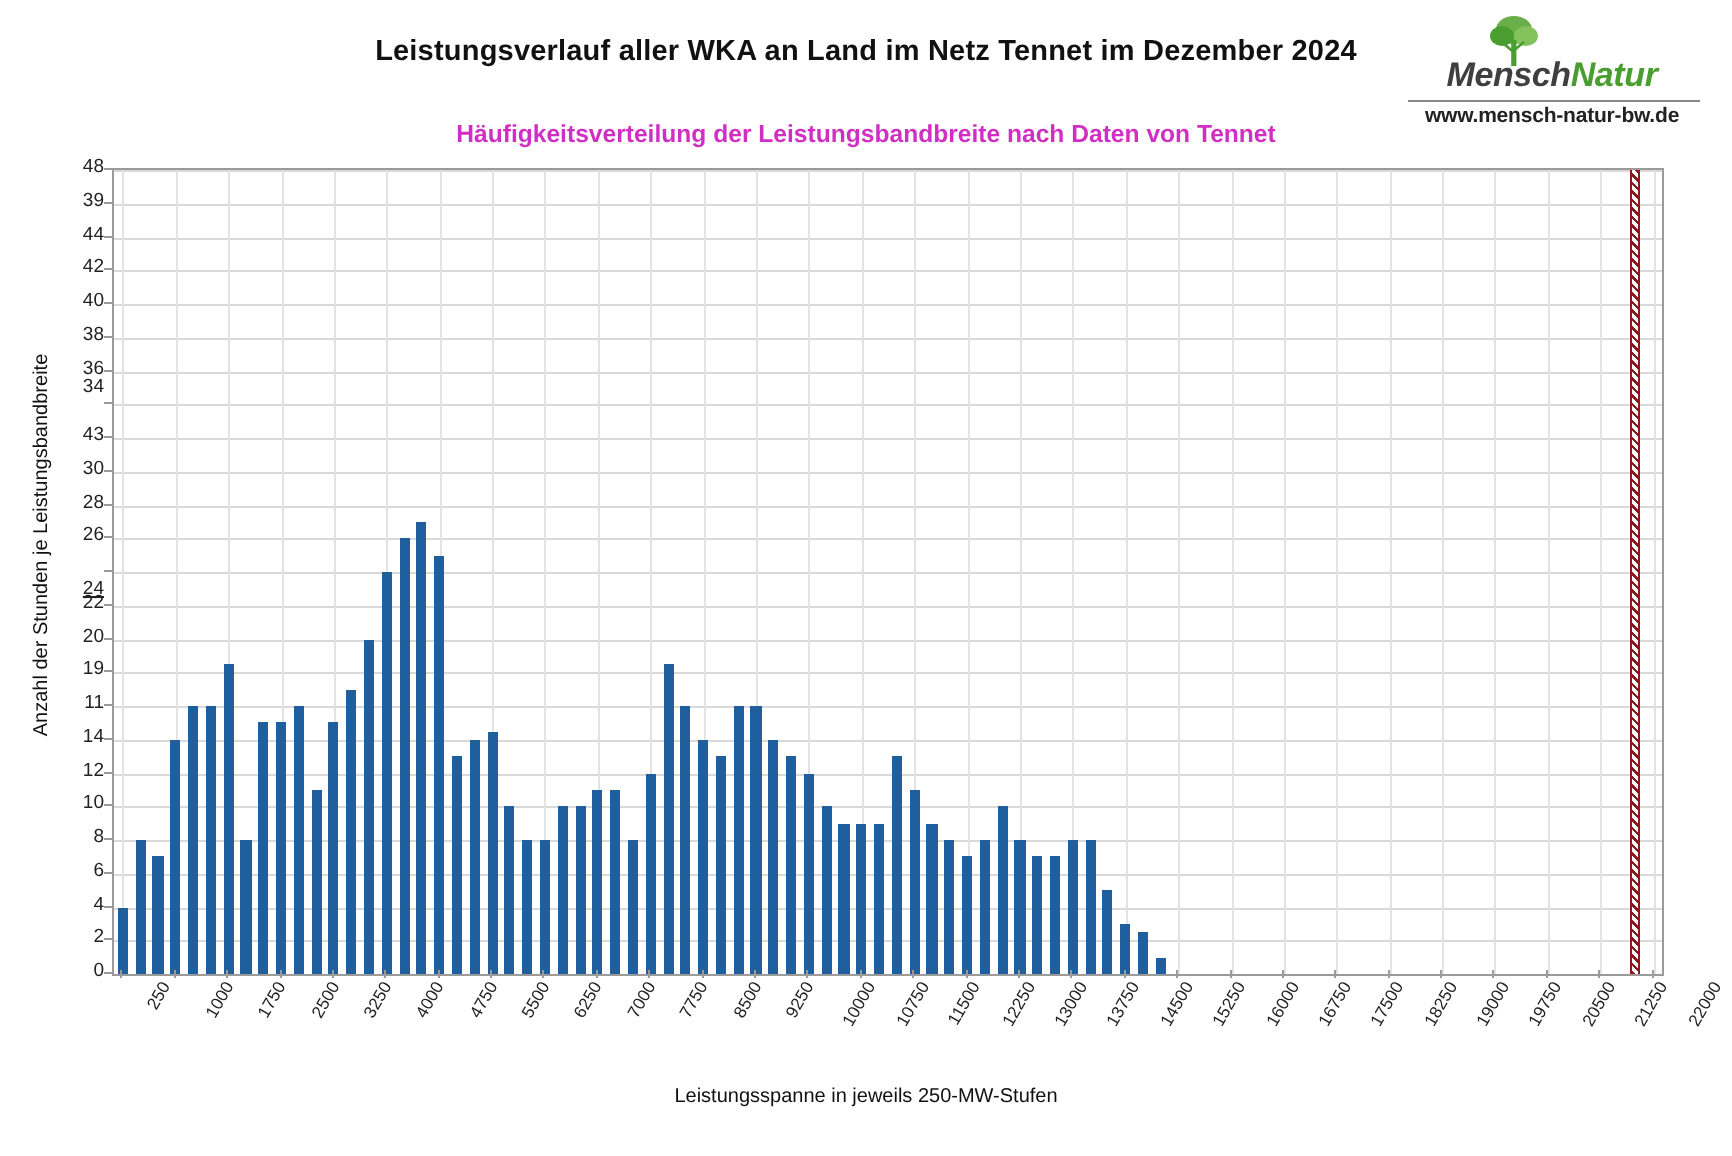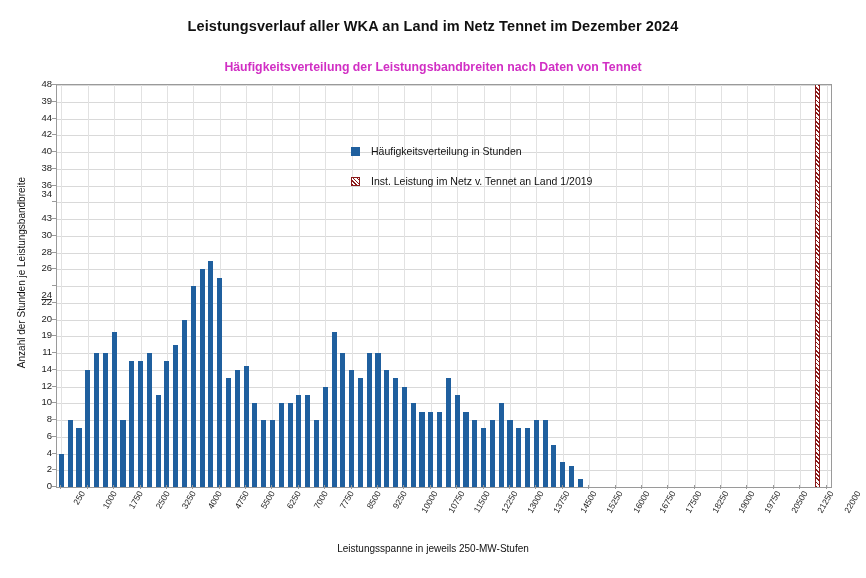--- a/index.html
+++ b/index.html
@@ -254,22 +254,35 @@
     color: #111111;
     white-space: nowrap;
   }
 </style>
 </head>
 <body>
 
 <div id="page">
 
   <div class="title">Leistungsverlauf aller WKA an Land im Netz Tennet im Dezember 2024</div>
-  <div class="subtitle">Häufigkeitsverteilung der Leistungsbandbreiten nach Daten von Tennet</div>
-
+  <div class="subtitle">Häufigkeitsverteilung der Leistungsbandbreite nach Daten von Tennet</div>
+
+  <div class="logo">
+    <svg class="logo-tree" viewBox="0 0 30 30">
+      <ellipse cx="15" cy="9" rx="9" ry="7" fill="#6ab04a"></ellipse>
+      <ellipse cx="9" cy="12" rx="6" ry="5" fill="#4a9e2f"></ellipse>
+      <ellipse cx="21" cy="12" rx="6" ry="5" fill="#86c25c"></ellipse>
+      <rect x="13.6" y="14" width="2.6" height="13" fill="#4a9e2f"></rect>
+      <path d="M14.8 20 L10 16" stroke="#4a9e2f" stroke-width="1.4" fill="none"></path>
+      <path d="M15.2 19 L20 15" stroke="#4a9e2f" stroke-width="1.4" fill="none"></path>
+    </svg>
+    <div class="logo-name"><span>Mensch</span><span class="green">Natur</span></div>
+    <div class="logo-rule"></div>
+    <div class="logo-url">www.mensch-natur-bw.de</div>
+  </div>
 
   <div class="yaxis-title">Anzahl der Stunden je Leistungsbandbreite</div>
   <div class="xaxis-title">Leistungsspanne in jeweils 250-MW-Stufen</div>
 
   <div id="ylabels">
       <div class="ytick-label" style="top: 397px;">0</div>
       <div class="ytick-mark" style="top: 402px; left: 24px;"></div>
       <div class="ytick-label" style="top: 380.25px;">2</div>
       <div class="ytick-mark" style="top: 385.25px; left: 24px;"></div>
       <div class="ytick-label" style="top: 363.5px;">4</div>
@@ -434,30 +447,20 @@
         <div class="bar" title="13500: 7" style="left: 468.006px; width: 5.10136px; height: 58.625px; background: rgb(31, 95, 158);"></div>
         <div class="bar" title="13750: 8" style="left: 476.802px; width: 5.10136px; height: 67px; background: rgb(31, 95, 158);"></div>
         <div class="bar" title="14000: 8" style="left: 485.597px; width: 5.10136px; height: 67px; background: rgb(31, 95, 158);"></div>
         <div class="bar" title="14250: 5" style="left: 494.392px; width: 5.10136px; height: 41.875px; background: rgb(31, 95, 158);"></div>
         <div class="bar" title="14500: 3" style="left: 503.188px; width: 5.10136px; height: 25.125px; background: rgb(31, 95, 158);"></div>
         <div class="bar" title="14750: 2.5" style="left: 511.983px; width: 5.10136px; height: 20.9375px; background: rgb(31, 95, 158);"></div>
         <div class="bar" title="15000: 1" style="left: 520.779px; width: 5.10136px; height: 8.375px; background: rgb(31, 95, 158);"></div>
         <div class="capline" style="left: 758.307px; height: 402px;"></div>
       </div>
 
-    <div id="legend">
-      <div class="legend-row">
-        <span class="legend-swatch-bar"></span>
-        <span class="legend-text">Häufigkeitsverteilung in Stunden</span>
-      </div>
-      <div class="legend-row">
-        <span class="legend-swatch-cap"></span>
-        <span class="legend-text">Inst. Leistung im Netz v. Tennet an Land 1/2019</span>
-      </div>
-    </div>
   </div>
 
   <div id="xlabels">
       <div class="xtick-mark" style="left: 4.39773px;"></div>
       <div class="xtick" style="left: 8.39773px;">250</div>
       <div class="xtick-mark" style="left: 30.7841px;"></div>
       <div class="xtick" style="left: 34.7841px;">1000</div>
       <div class="xtick-mark" style="left: 57.1705px;"></div>
       <div class="xtick" style="left: 61.1705px;">1750</div>
       <div class="xtick-mark" style="left: 83.5568px;"></div>

